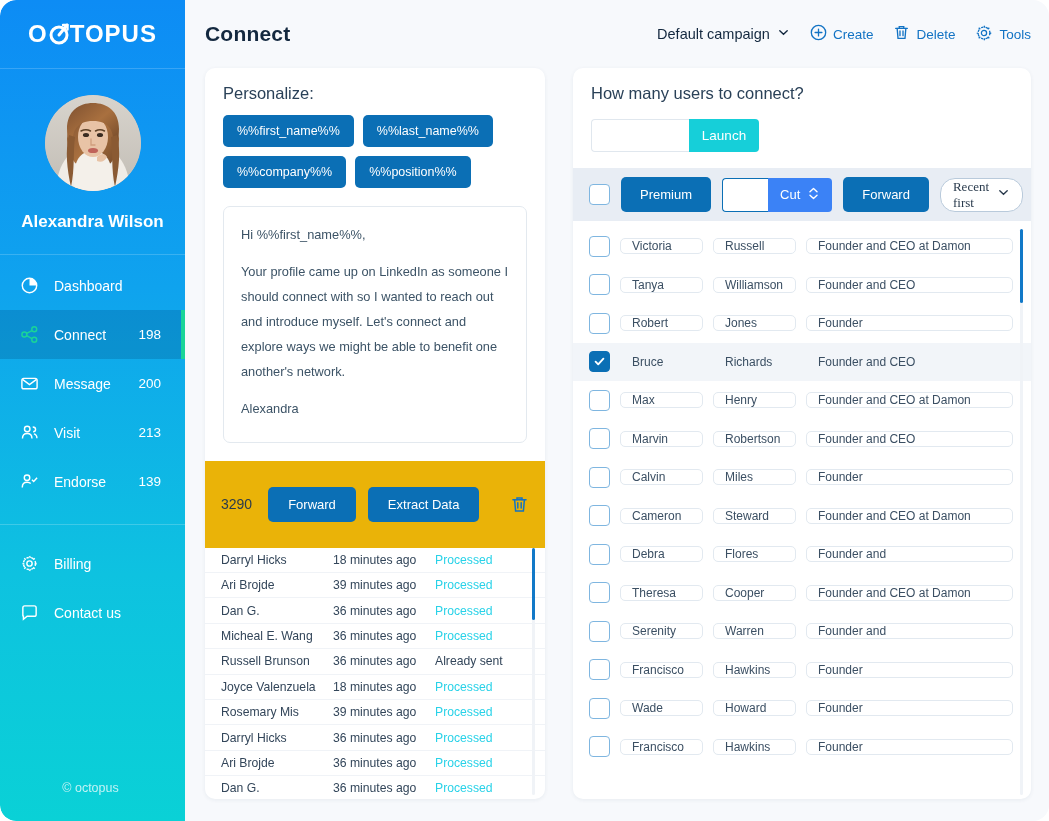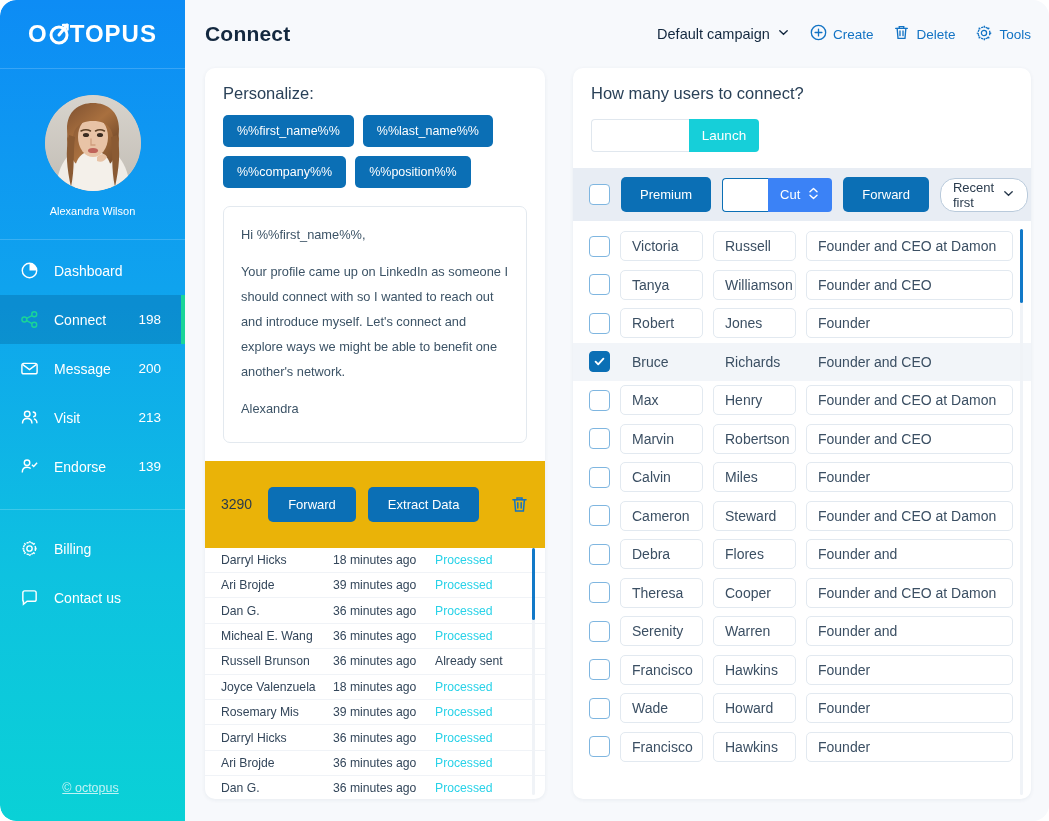--- a/index.html
+++ b/index.html
@@ -47,22 +47,22 @@
     display: flex; flex-direction: column; align-items: center;
   }
   .avatar {
     width: 96px; height: 96px; border-radius: 50%;
     overflow: hidden;
     background: #c9c4bd;
     position: relative;
   }
   .avatar svg { display: block; }
   .profile-name {
-    margin-top: 14px;
-    font-size: 11px; color: #ffffff; font-weight: 400;
+    margin-top: 21px;
+    font-size: 17px; color: #ffffff; font-weight: 700;
   }
   .nav { padding-top: 6px; }
   .nav-item {
     height: 49px;
     display: flex; align-items: center;
     padding: 0 20px;
     font-size: 14px;
     color: #ffffff;
     cursor: pointer;
     position: relative;
@@ -76,21 +76,21 @@
   .nav-item.active {
     background: rgba(0, 60, 110, 0.22);
   }
   .nav-item.active::after {
     content: ""; position: absolute; right: 0; top: 0; bottom: 0;
     width: 4px; background: #1ad598;
   }
   .nav-sep { height: 1px; background: rgba(255,255,255,0.2); margin: 18px 0 14px; }
   .footer-copy {
     position: absolute; bottom: 26px; left: 0; right: 4px;
-    text-align: center; font-size: 12.5px; color: rgba(255,255,255,0.75); text-decoration: underline;
+    text-align: center; font-size: 12.5px; color: rgba(255,255,255,0.75);
   }
 
   
   .main {
     flex: 1; height: 821px;
     padding: 0 18px 0 20px;
     display: flex; flex-direction: column;
     min-width: 0;
   }
   .topbar {
@@ -275,40 +275,41 @@
     font-size: 13px; border-radius: 5px;
     padding: 10px 19px; cursor: pointer;
     font-family: "Liberation Sans", sans-serif;
   }
   .sortsel {
     background: #fff; border: 1px solid #b9cadb;
     border-radius: 15px; height: 34px;
     display: flex; align-items: center; gap: 8px;
     padding: 0 12px; font-size: 13px; color: #2a3b4d;
     cursor: pointer;
+    font-family: Liberation Serif, serif;
   }
   .tablebar .trash-btn { margin-left: auto; }
 
   .tablewrap {
     flex: 1; position: relative; overflow: hidden;
     padding: 6px 0 0 0;
   }
   .trow {
     display: flex; align-items: center;
     gap: 10px;
     padding: 0 18px 0 16px;
     height: 38.5px;
   }
   .trow.selected { background: #f2f5f9; }
   .trow.selected .cellbox { border-color: transparent; background: transparent; }
   .cellbox {
     border: 1px solid #e2e9f0; border-radius: 5px;
-    height: 30px; display: flex; align-items: center;
+    height: 16px; display: flex; align-items: center;
     padding: 0 11px;
-    font-size: 14px; color: #3b4f63;
+    font-size: 12px; color: #3b4f63;
     background: #fff;
     white-space: nowrap; overflow: hidden;
   }
   .cell-first { width: 83px; flex-shrink: 0; }
   .cell-last { width: 83px; flex-shrink: 0; }
   .cell-title { flex: 1; min-width: 0; }
   .tbl-scroll-track {
     position: absolute; right: 8px; top: 8px; bottom: 4px;
     width: 3px; background: #f0f3f7; border-radius: 2px;
   }

